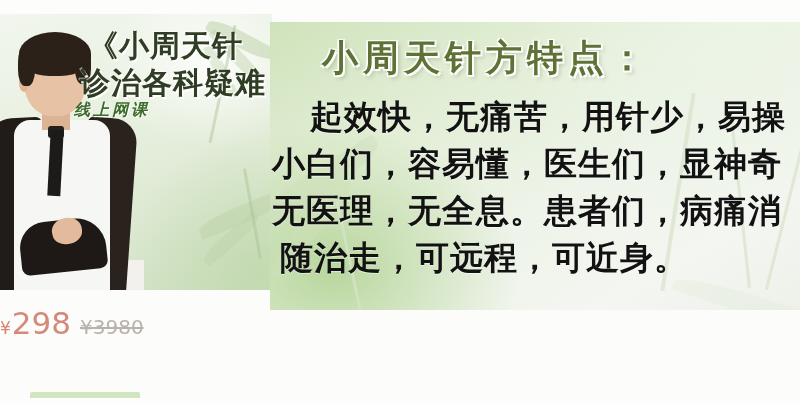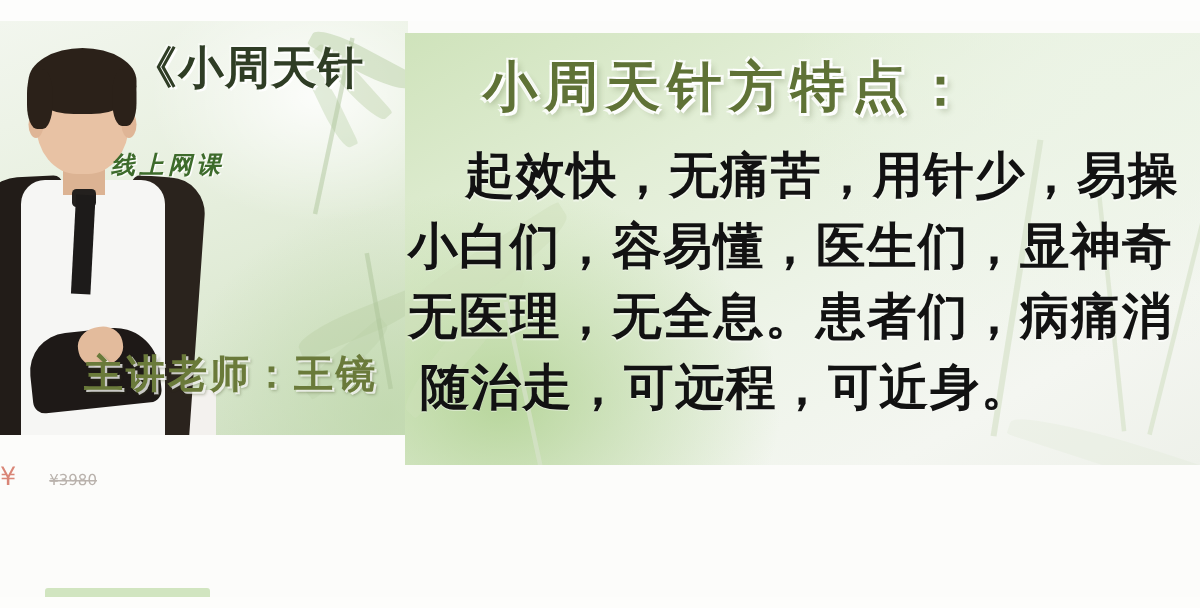--- a/index.html
+++ b/index.html
@@ -67,21 +67,21 @@
   .thumb-teacher{
     position:absolute;left:56px;top:218px;width:260px;white-space:nowrap;
     font-size:26px;font-weight:700;letter-spacing:2px;color:#6a7a3a;
     text-shadow:1.5px 1.5px 0 rgba(255,255,255,.75),2px 2px 2px rgba(60,70,30,.35);
   }
 
   
   #price-row{position:absolute;left:0px;top:308px;height:32px;display:flex;align-items:baseline;}
   .cur{font-size:17px;color:#d98576;font-weight:400;margin-right:1px;}
   .price-now{font-size:31px;color:#d4897a;font-weight:400;letter-spacing:0px;line-height:1;}
-  .price-old{font-size:10px;color:#b9b2ac;text-decoration:line-through;margin-left:21px;letter-spacing:0px;}
+  .price-old{font-size:20px;color:#b9b2ac;text-decoration:line-through;margin-left:9px;letter-spacing:0px;}
 
   
   #caption{
     position:absolute;left:2px;top:348px;width:262px;
     font-size:16px;line-height:1.42;color:#3b3b3b;font-weight:600;
     letter-spacing:.2px;
   }
 
   
   #bottom-chip{position:absolute;left:30px;top:392px;width:110px;height:11px;background:#cfe4bd;border-radius:2px;opacity:.95;}
@@ -158,29 +158,30 @@
       <div class="p-ear-r"></div>
       <div class="p-hair"></div>
       <div class="p-hair2"></div>
       <div class="p-hair3"></div>
       <div class="p-arm"></div>
       <div class="p-hand"></div>
     </div>
 
     <div class="thumb-title">
       <span>《小周天针</span>
+      <span class="ln2">诊治各科疑难</span>
     </div>
 
     <div class="thumb-badge">线上网课</div>
 
-    <div class="thumb-teacher">主讲老师：王镜</div>
   </div>
 
   <div id="price-row">
     <span class="cur">¥</span>
+    <span class="price-now">298</span>
     <span class="price-old">¥3980</span>
   </div>
 
 
   <div id="bottom-chip"></div>
 
   <div id="feature-panel">
     <div class="fp-leaf fpl1"></div>
     <div class="fp-leaf fpl2"></div>
     <div class="fp-leaf fpl3"></div>

